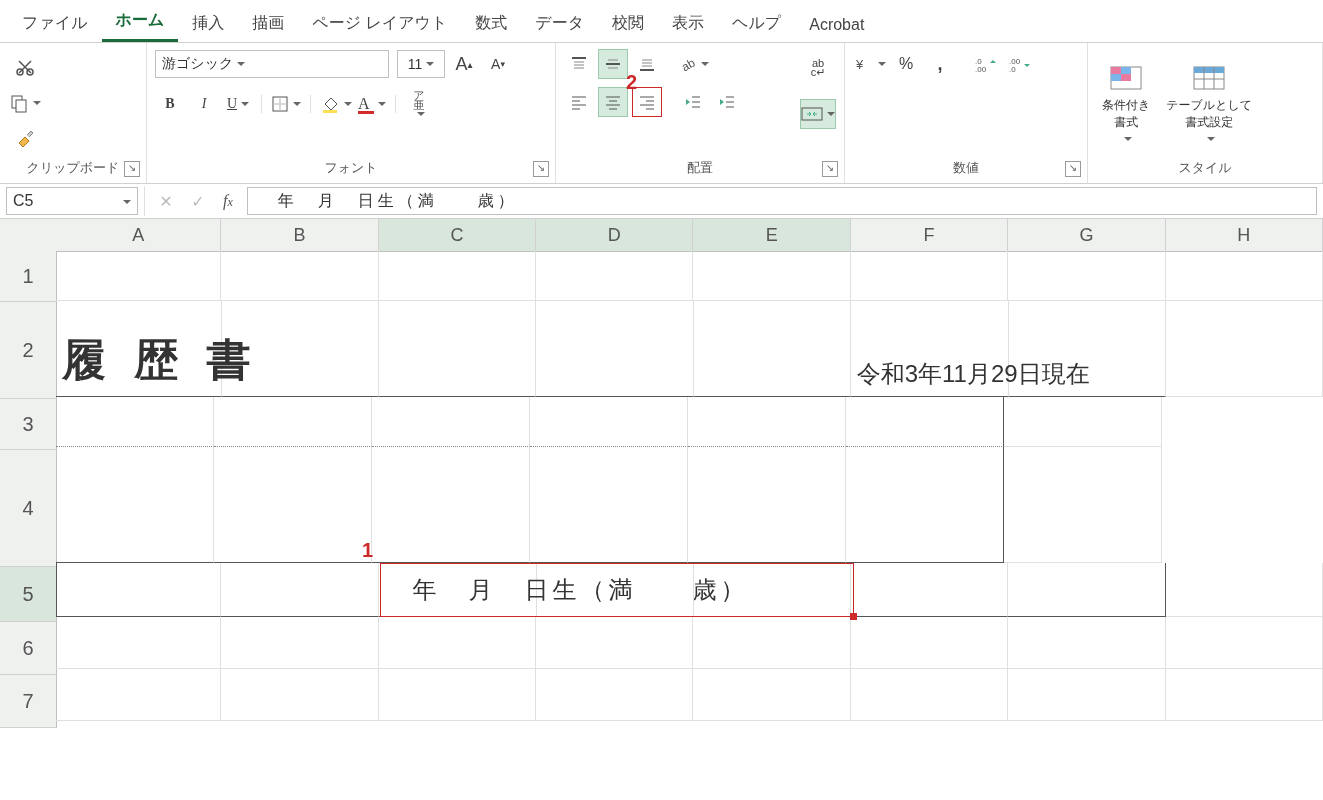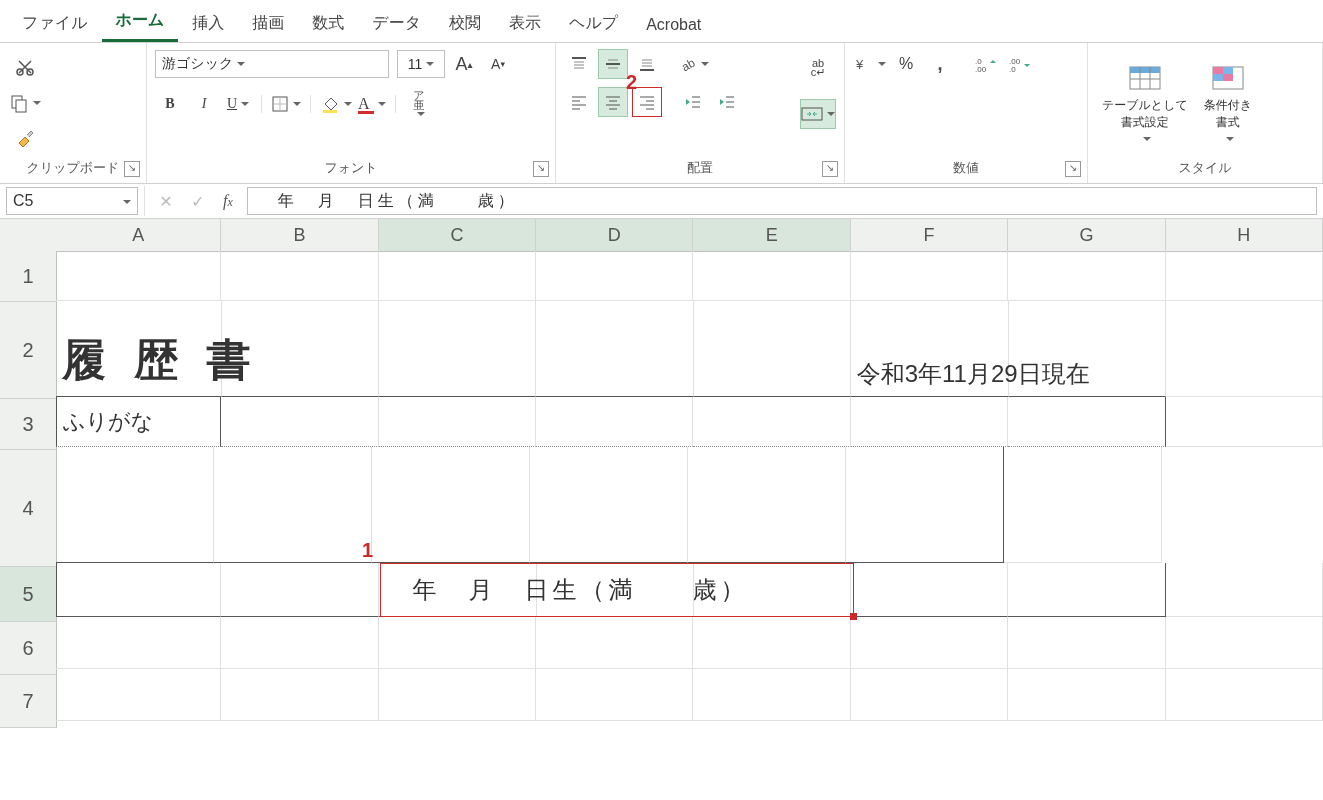--- a/index.html
+++ b/index.html
@@ -51,20 +51,21 @@
 svg{display:block}
 </style>
 </head>
 <body>
 
 <div class="menu-bar">
   <div class="menu-item">ファイル</div>
   <div class="menu-item active">ホーム</div>
   <div class="menu-item">挿入</div>
   <div class="menu-item">描画</div>
+  <div class="menu-item">ページ レイアウト</div>
   <div class="menu-item">数式</div>
   <div class="menu-item">データ</div>
   <div class="menu-item">校閲</div>
   <div class="menu-item">表示</div>
   <div class="menu-item">ヘルプ</div>
   <div class="menu-item">Acrobat</div>
 </div>
 
 <div class="ribbon">
 
@@ -264,41 +265,41 @@
     </div>
     <div class="group-label"><span>数値</span><span class="launcher">↘</span></div>
   </div>
 
   <div class="group" style="flex:1">
     <div class="group-body">
       <div class="tall-btn dd">
         <span>
             <svg width="34" height="30">
               <rect x="2" y="4" width="30" height="22" fill="none" stroke="#888"></rect>
+              <rect x="2" y="4" width="10" height="7" fill="#e97aa0"></rect>
+              <rect x="12" y="4" width="10" height="7" fill="#7ab6e9"></rect>
+              <rect x="2" y="11" width="10" height="7" fill="#7ab6e9"></rect>
+              <rect x="12" y="11" width="10" height="7" fill="#e97aa0"></rect>
+            </svg>
+          </span>
+        <span style="white-space:pre;text-align:center;font-size:12px">条件付き
+書式</span>
+      </div>
+      <div class="tall-btn dd">
+        <span>
+            <svg width="34" height="30">
+              <rect x="2" y="4" width="30" height="22" fill="none" stroke="#888"></rect>
               <rect x="2" y="4" width="30" height="6" fill="#6aa9d8"></rect>
               <line x1="12" y1="4" x2="12" y2="26" stroke="#888"></line>
               <line x1="22" y1="4" x2="22" y2="26" stroke="#888"></line>
               <line x1="2" y1="16" x2="32" y2="16" stroke="#888"></line>
             </svg>
           </span>
         <span style="white-space:pre;text-align:center;font-size:12px">テーブルとして
 書式設定</span>
-      </div>
-      <div class="tall-btn dd">
-        <span>
-            <svg width="34" height="30">
-              <rect x="2" y="4" width="30" height="22" fill="none" stroke="#888"></rect>
-              <rect x="2" y="4" width="10" height="7" fill="#e97aa0"></rect>
-              <rect x="12" y="4" width="10" height="7" fill="#7ab6e9"></rect>
-              <rect x="2" y="11" width="10" height="7" fill="#7ab6e9"></rect>
-              <rect x="12" y="11" width="10" height="7" fill="#e97aa0"></rect>
-            </svg>
-          </span>
-        <span style="white-space:pre;text-align:center;font-size:12px">条件付き
-書式</span>
       </div>
     </div>
     <div class="group-label">スタイル</div>
   </div>
 </div>
 
 <div class="formula-bar">
   <div class="name-box">
       <span>C5</span>
       <span class="dd"></span>
@@ -349,21 +350,20 @@
         <div class="cell b-bot" style="width: 166px; height: 96px; font-size: 44px; font-weight: bold; letter-spacing: 8px; align-items: flex-end; padding-bottom: 6px; overflow: visible;">履 歴 書</div>
         <div class="cell b-bot" style="width: 158px; height: 96px;"></div>
         <div class="cell b-bot" style="width: 158px; height: 96px;"></div>
         <div class="cell b-bot" style="width: 158px; height: 96px;"></div>
         <div class="cell b-bot" style="width: 158px; height: 96px;"></div>
         <div class="cell b-bot" style="width: 158px; height: 96px; font-size: 24px; align-items: flex-end; padding-bottom: 6px; overflow: visible;">令和3年11月29日現在</div>
         <div class="cell b-bot" style="width: 158px; height: 96px;"></div>
         <div class="cell" style="width: 158px; height: 96px;"></div>
       </div>
       <div class="cell-row">
-        <div class="cell b-bot-dash b-left b-right" style="width: 166px; height: 50px; font-size: 22px;">ふりがな</div>
         <div class="cell b-bot-dash" style="width: 158px; height: 50px;"></div>
         <div class="cell b-bot-dash" style="width: 158px; height: 50px;"></div>
         <div class="cell b-bot-dash" style="width: 158px; height: 50px;"></div>
         <div class="cell b-bot-dash" style="width: 158px; height: 50px;"></div>
         <div class="cell b-bot-dash" style="width: 158px; height: 50px;"></div>
         <div class="cell b-bot-dash b-right" style="width: 158px; height: 50px;"></div>
         <div class="cell" style="width: 158px; height: 50px;"></div>
       </div>
       <div class="cell-row">
         <div class="cell b-bot" style="width: 158px; height: 116px;"></div>

